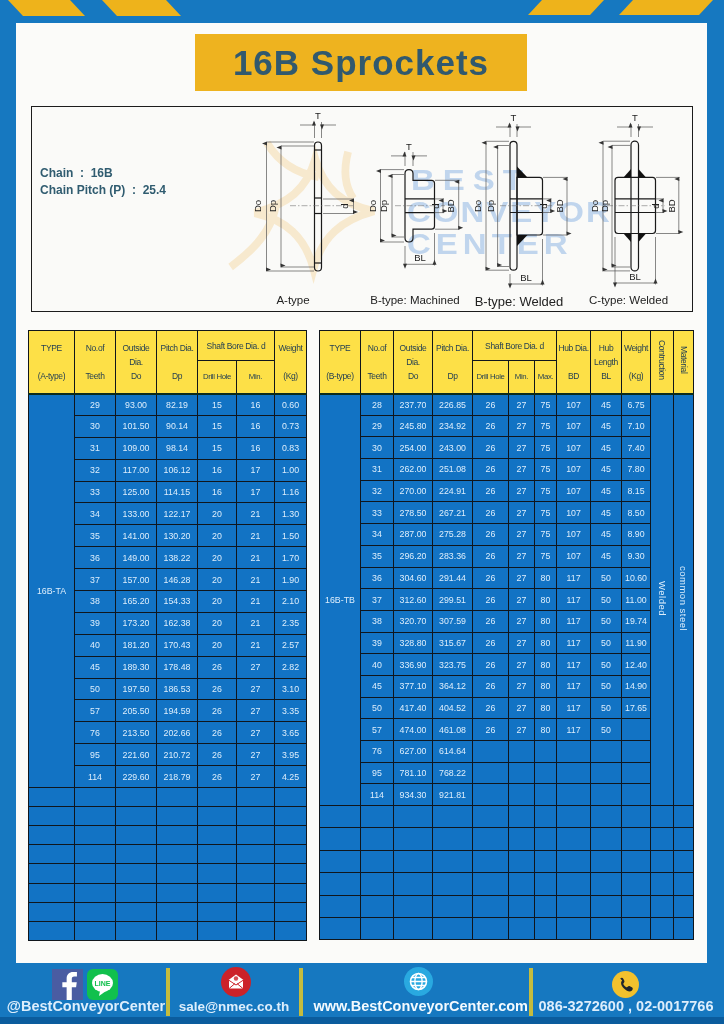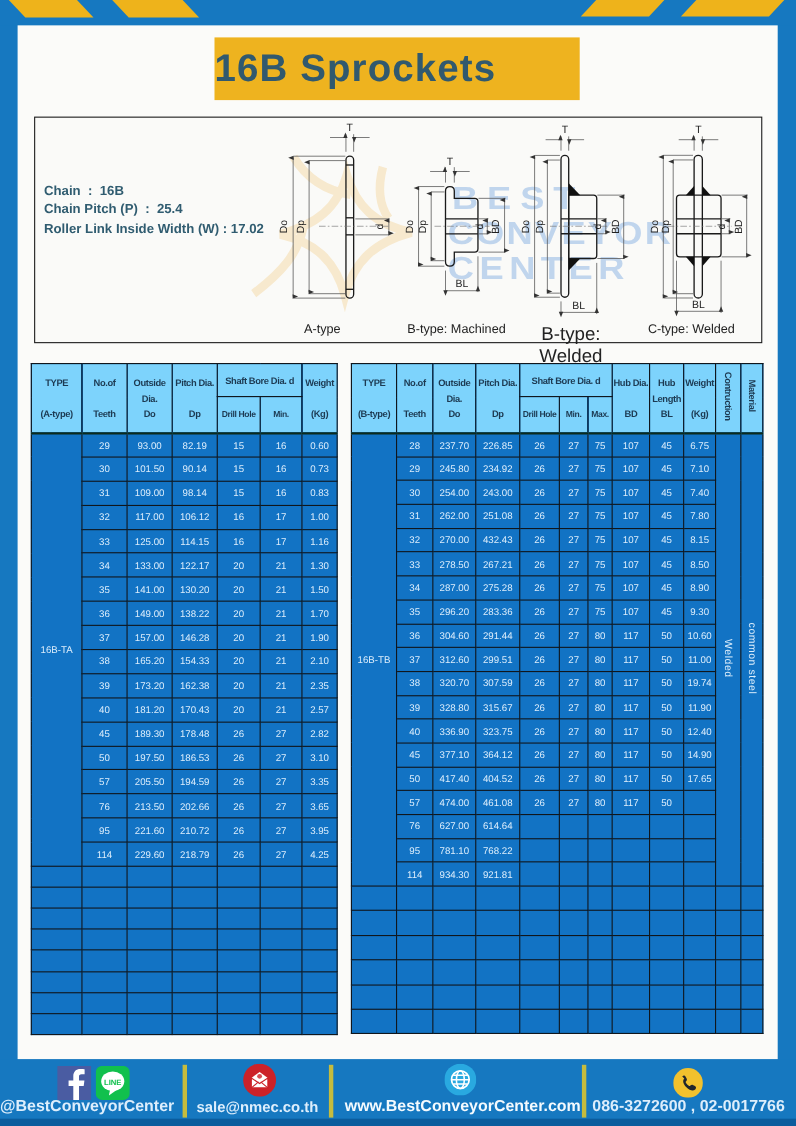--- a/index.html
+++ b/index.html
@@ -18,21 +18,21 @@
 
   <polygon points="102,0 166,0 181,16 117,16" fill="#eeb31b"></polygon>
 
   <polygon points="542,0 604,0 590,15 528,15" fill="#eeb31b"></polygon>
 
   <polygon points="633,0 713,0 699,15 619,15" fill="#eeb31b"></polygon>
 </svg>
 
 <div class="abs" style="left:195px;top:34px;width:332px;height:57px;background:#eeb31f;"></div>
 
-<div class="abs" style="left:195px;top:34px;width:332px;height:57px;line-height:57px;font-size:35px;font-weight:bold;color:#31596e;letter-spacing:1px;">16B Sprockets</div>
+<div class="abs" style="left:195px;top:34px;width:332px;height:57px;line-height:57px;text-align:center;font-size:35px;font-weight:bold;color:#31596e;letter-spacing:1px;">16B Sprockets</div>
 
 <div class="abs" style="left:31px;top:106px;width:662px;height:206px;background:#fafaf8;border:1.5px solid #1c1c1c;box-sizing:border-box;"></div>
 
 <svg class="abs" style="left:222px;top:132px;" width="190" height="162" viewBox="0 0 220 180" opacity="0.45" preserveAspectRatio="none">
   <g fill="none" stroke="#f4d59c" stroke-width="9">
     <path d="M108 30 C 118 62, 138 80, 176 88 C 138 98, 116 116, 106 152 C 96 116, 74 98, 38 90 C 76 80, 98 64, 108 30 Z"></path>
     <path d="M10 150 C 40 128, 56 110, 62 84"></path>
     <path d="M52 12 C 66 34, 86 46, 112 50"></path>
     <path d="M146 22 C 140 44, 142 60, 152 74"></path>
   </g>
@@ -40,21 +40,20 @@
 
 <div class="abs" style="left:407px;top:164px;width:210px;color:rgba(154,188,230,0.6);font-weight:bold;line-height:32px;">
   <div style="font-size:33px;letter-spacing:8px;transform:scaleY(0.88);margin-left:4px;">BEST</div>
   <div style="font-size:33px;letter-spacing:2px;transform:scaleY(0.88);">CONVEYOR</div>
   <div style="font-size:33px;letter-spacing:5px;transform:scaleY(0.88);">CENTER</div>
 </div>
 
 <div class="abs" style="left:40px;top:165px;width:240px;font-size:12px;font-weight:bold;color:#305c70;line-height:17.3px;white-space:nowrap;">
   <div>Chain&nbsp; :&nbsp; 16B</div>
   <div>Chain Pitch (P)&nbsp; : &nbsp;25.4</div>
-  <div>Roller Link Inside Width (W) : 17.02</div>
 </div>
 
 <svg class="abs" style="left:250px;top:110px;overflow:visible;" width="115" height="185" viewBox="0 0 115 185">
 <defs>
 <marker id="au250" markerWidth="6" markerHeight="6" refX="3" refY="5" orient="auto-start-reverse" markerUnits="userSpaceOnUse">
         <path d="M1 5.5 L3 0.5 L5 5.5 Z" fill="#333"></path>
       </marker>
 </defs>
 
 <rect x="64.5" y="32" width="7" height="129" rx="3.5" stroke="#1a1a1a" stroke-width="1.2" fill="none"></rect>
@@ -212,27 +211,27 @@
 <path d="M83.8 70.9 L83.8 124" stroke="#555" stroke-width="0.7" fill="none" marker-start="url(#au595)" marker-end="url(#au595)"></path>
 <text x="79.5" y="98" transform="rotate(-90 79.5 98)" font-size="9.5" fill="#222" text-anchor="middle" font-family="Liberation Sans">BD</text>
 
 <path d="M20 129 L20 176.5 M60.5 129 L60.5 176.5" stroke="#555" stroke-width="0.7" fill="none"></path>
 <path d="M20 175 L60.5 175" stroke="#555" stroke-width="0.7" fill="none" marker-start="url(#au595)" marker-end="url(#au595)"></path>
 <text x="40" y="172" font-size="9.5" fill="#222" text-anchor="middle" font-family="Liberation Sans">BL</text>
 </svg>
 
 <div class="abs" style="left:253px;top:294px;width:80px;text-align:center;font-size:11.5px;color:#222;">A-type</div>
 <div class="abs" style="left:363px;top:294px;width:104px;text-align:center;font-size:11.5px;color:#222;">B-type: Machined</div>
-<div class="abs" style="left:473px;top:294px;width:92px;text-align:center;font-size:17px;color:#222;">B-type: Welded</div>
+<div class="abs" style="left:473px;top:294px;width:92px;text-align:center;font-size:13px;color:#222;">B-type: Welded</div>
 <div class="abs" style="left:589px;top:294px;width:92px;text-align:left;font-size:11.5px;color:#222;">C-type: Welded</div>
 
 <style>
   table.dt{border-collapse:collapse;table-layout:fixed;position:absolute;background:#1273c4;}
   table.dt td,table.dt th{border:1px solid #10161c;padding:0;overflow:hidden;}
-  table.dt th{background:#7dd3fc;color:#1d3a52;font-size:8.5px;font-weight:bold;line-height:14px;letter-spacing:-0.35px;white-space:nowrap;}
+  table.dt th{background:#fde047;color:#1d3a52;font-size:8.5px;font-weight:normal;line-height:14px;letter-spacing:-0.35px;white-space:nowrap;}
   tr.h2 th{line-height:11px;font-size:7.8px;}
   table.dt td{color:#ddeefc;font-size:8.8px;text-align:center;font-weight:normal;}
   tr.dr{height:21.9px;}
   tr.er{height:19.1px;}
   td.typec{font-size:9.5px;}
   td.vert span{writing-mode:vertical-rl;font-size:9.5px;letter-spacing:0.5px;}
   table.dt td.vert{vertical-align:middle;text-align:center;}
   table.dt .hsep{border-bottom:2px solid #0c2b1c;}
   #rt tr.dr{height:21.7px;}
   #rt tr.er{height:22.4px;}
@@ -557,21 +556,21 @@
         <td>26</td>
         <td>27</td>
         <td>75</td>
         <td>107</td>
         <td>45</td>
         <td>7.80</td>
       </tr>
 <tr class="dr">
         <td>32</td>
         <td>270.00</td>
-        <td>432.43</td>
+        <td>224.91</td>
         <td>26</td>
         <td>27</td>
         <td>75</td>
         <td>107</td>
         <td>45</td>
         <td>8.15</td>
       </tr>
 <tr class="dr">
         <td>33</td>
         <td>278.50</td>
@@ -820,21 +819,21 @@
   <path d="M19.8 31 V18.2 h4.3 l0.65-5 h-4.95 V10 c0-1.45 0.4-2.44 2.48-2.44 h2.65 V3.1 c-0.46-0.06-2.03-0.2-3.86-0.2 c-3.82 0-6.43 2.33-6.43 6.6 v3.7 h-4.3 v5 h4.3 V31 Z" fill="#fff"></path>
 </svg>
 
 <svg class="abs" style="left:87px;top:969px;" width="31" height="31" viewBox="0 0 31 31">
   <rect x="0" y="0" width="31" height="31" rx="6" fill="#11c04d"></rect>
   <ellipse cx="15.5" cy="14" rx="10.5" ry="9" fill="#fff"></ellipse>
   <path d="M13 22 L12 27 L19 22 Z" fill="#fff"></path>
   <text x="15.5" y="17" font-size="7" font-weight="bold" fill="#11c04d" text-anchor="middle" font-family="Liberation Sans">LINE</text>
 </svg>
 
-<div class="abs" style="left:0px;top:998px;width:172px;color:#ddeefc;font-weight:bold;font-size:14.5px;">@BestConveyorCenter</div>
+<div class="abs" style="left:0px;top:998px;width:172px;text-align:center;color:#ddeefc;font-weight:bold;font-size:14.5px;">@BestConveyorCenter</div>
 
 <div class="abs" style="left:166px;top:968px;width:4px;height:48px;background:#c5bc3e;"></div>
 
 <svg class="abs" style="left:221px;top:967px;" width="30" height="30" viewBox="0 0 30 30">
   <circle cx="15" cy="15" r="15" fill="#cc2229"></circle>
   <path d="M7.5 13 L15 7.5 L22.5 13 L22.5 22 L7.5 22 Z" fill="#fff"></path>
   <path d="M7.5 13 L15 18 L22.5 13 L22.5 22 L7.5 22 Z" fill="#fff" stroke="#cc2229" stroke-width="1"></path>
   <path d="M7.5 22 L14 16.5 M22.5 22 L16 16.5" stroke="#cc2229" stroke-width="1"></path>
   <circle cx="15" cy="11.5" r="2.2" fill="#cc2229" opacity="0.8"></circle>
 </svg>

